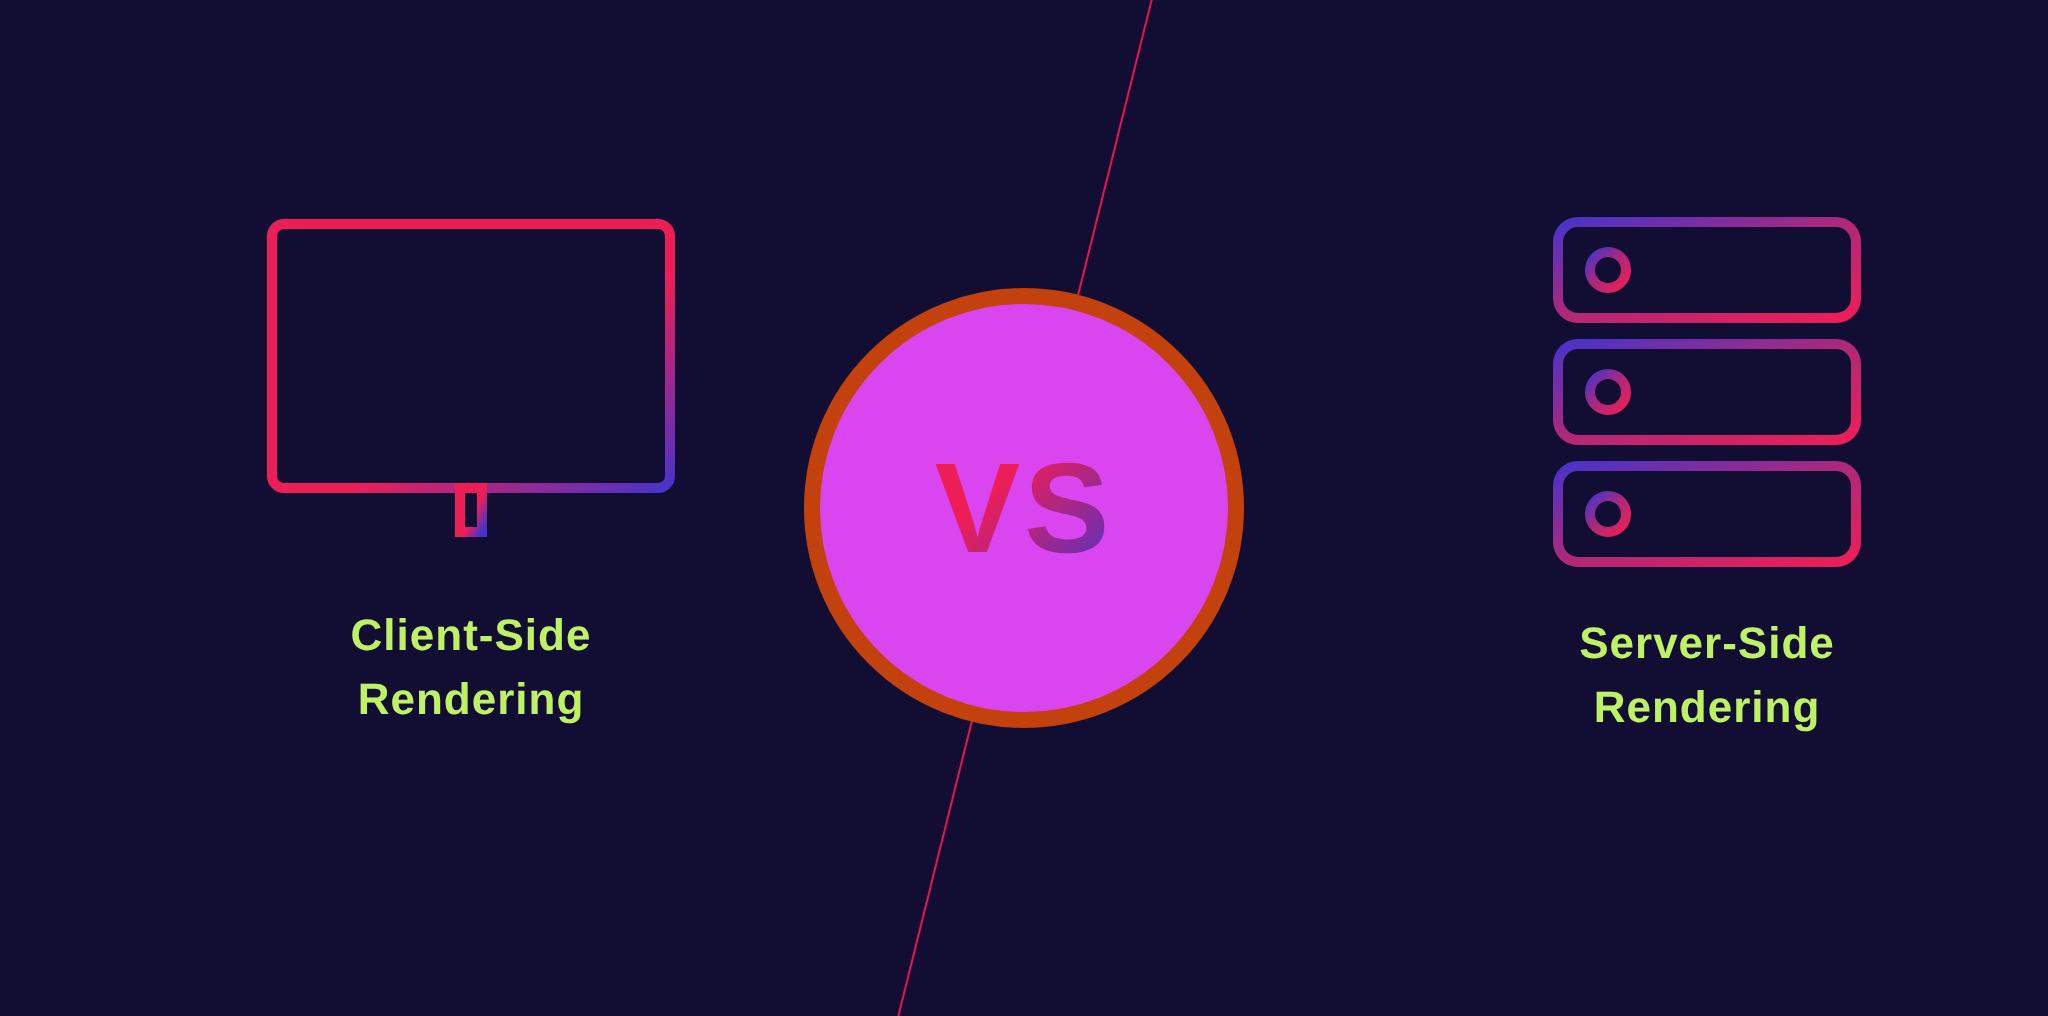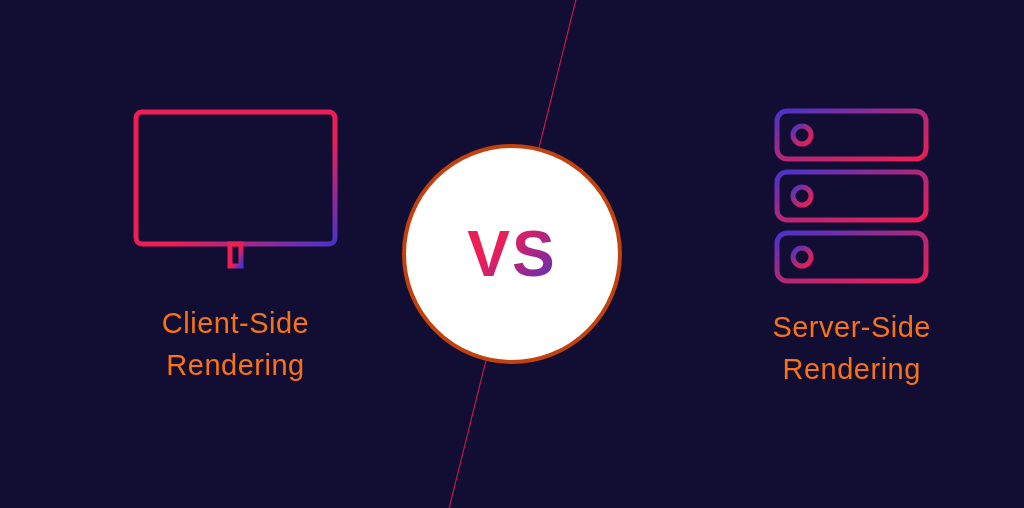--- a/index.html
+++ b/index.html
@@ -19,22 +19,22 @@
       left: 512px;
       top: -96px;
       transform: rotate(14deg);
       transform-origin: center;
     }
     .center-circle {
       position: absolute;
       width: 220px;
       height: 220px;
       border-radius: 50%;
-      background: #ffffff;
-      border: 4px solid #c2410c;
+      background: #d946ef;
+      border: 8px solid #c2410c;
       left: 402px;
       top: 144px;
       display: flex;
       align-items: center;
       justify-content: center;
     }
     .vs-text {
       font-size: 64px;
       font-weight: 600;
       background: linear-gradient(135deg, #ed1e56 0%, #ed1e56 35%, #4833c9 100%);
@@ -57,23 +57,23 @@
       right: 93px;
       top: 108px;
     }
     .icon-wrap {
       height: 180px;
       display: flex;
       align-items: center;
       justify-content: center;
     }
     .label {
-      color: #f97316;
-      font-size: 29px;
-      font-weight: 400;
+      color: #bef264;
+      font-size: 22px;
+      font-weight: 700;
       text-align: center;
       line-height: 1.45;
       letter-spacing: 0.5px;
       margin-top: 18px;
     }
   </style>
 </head>
 <body>
 
 <div class="diagonal-line"></div>

